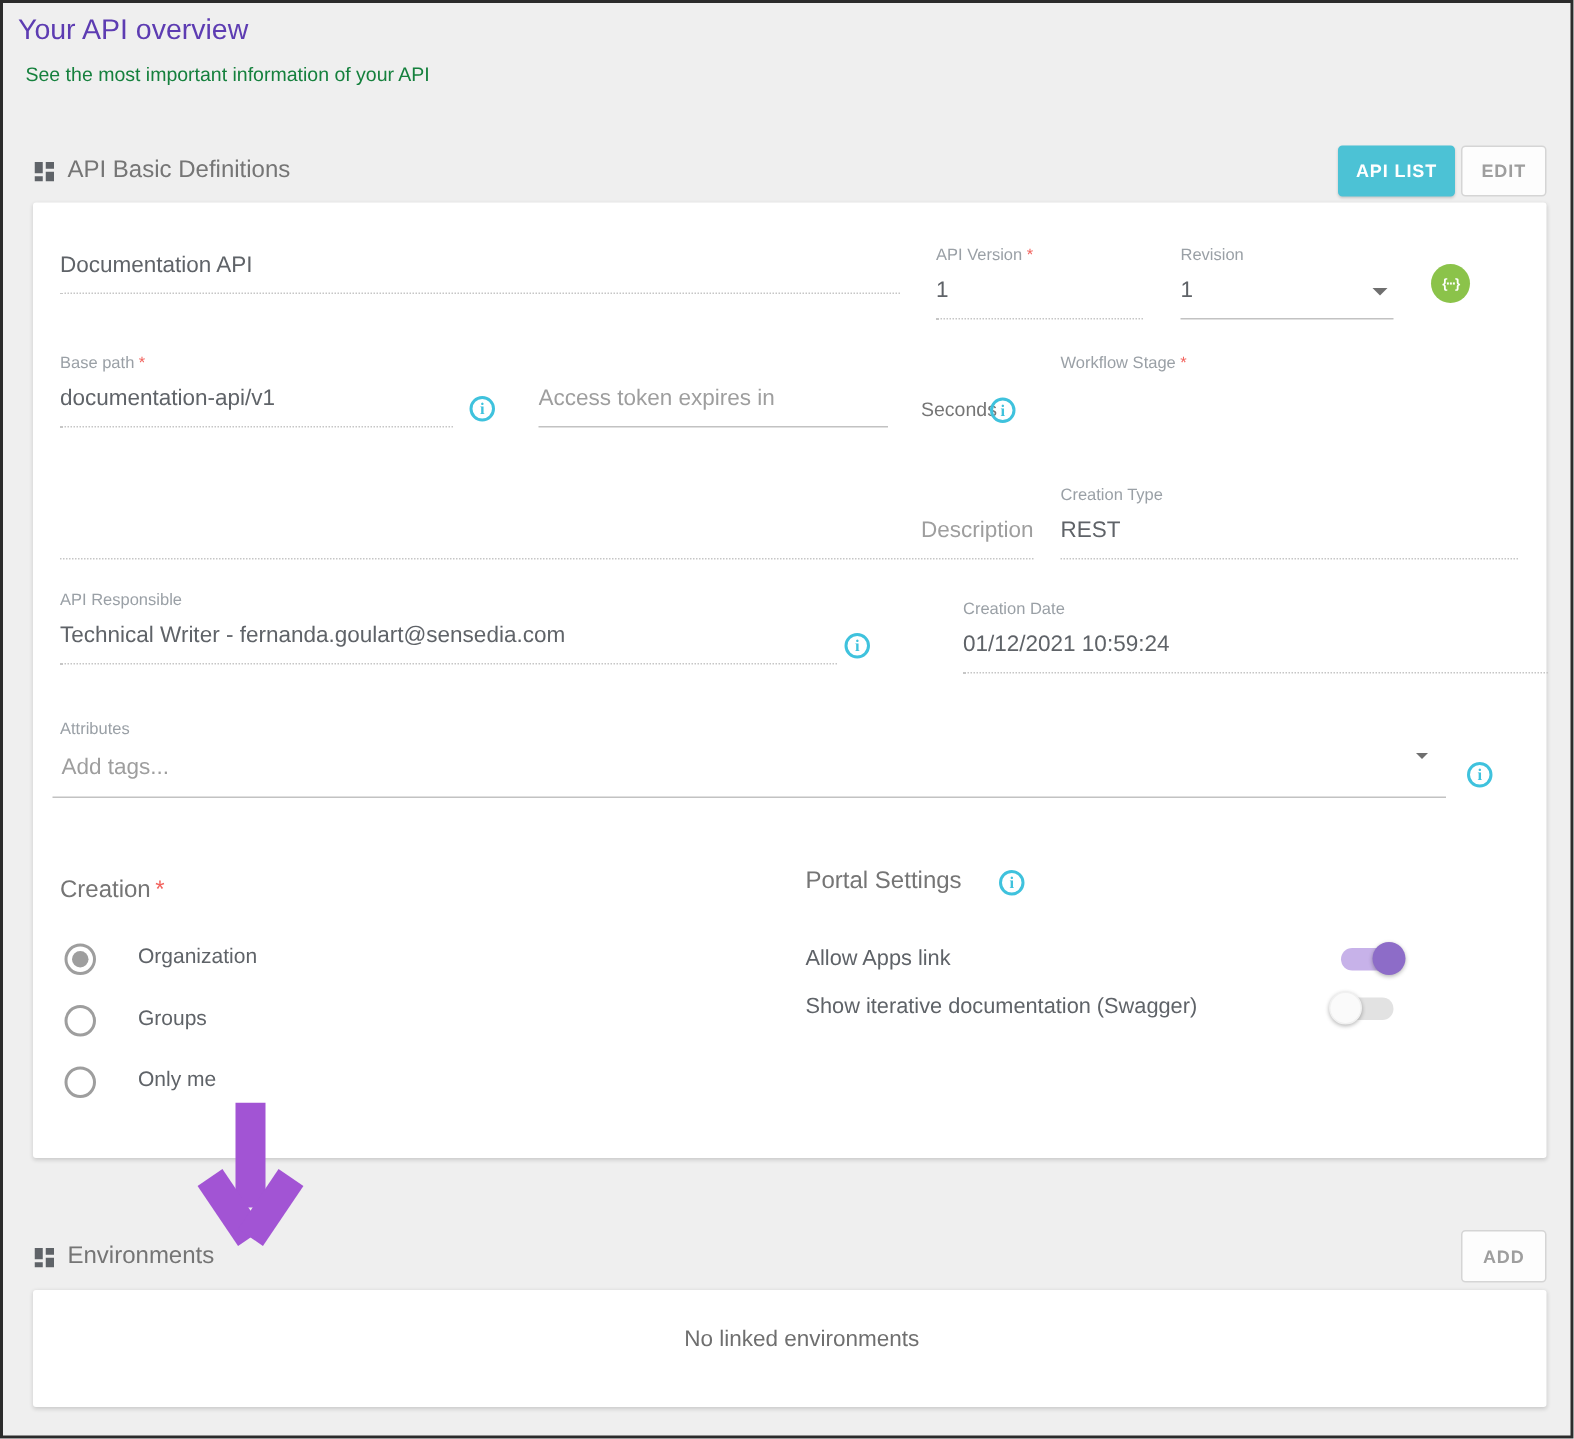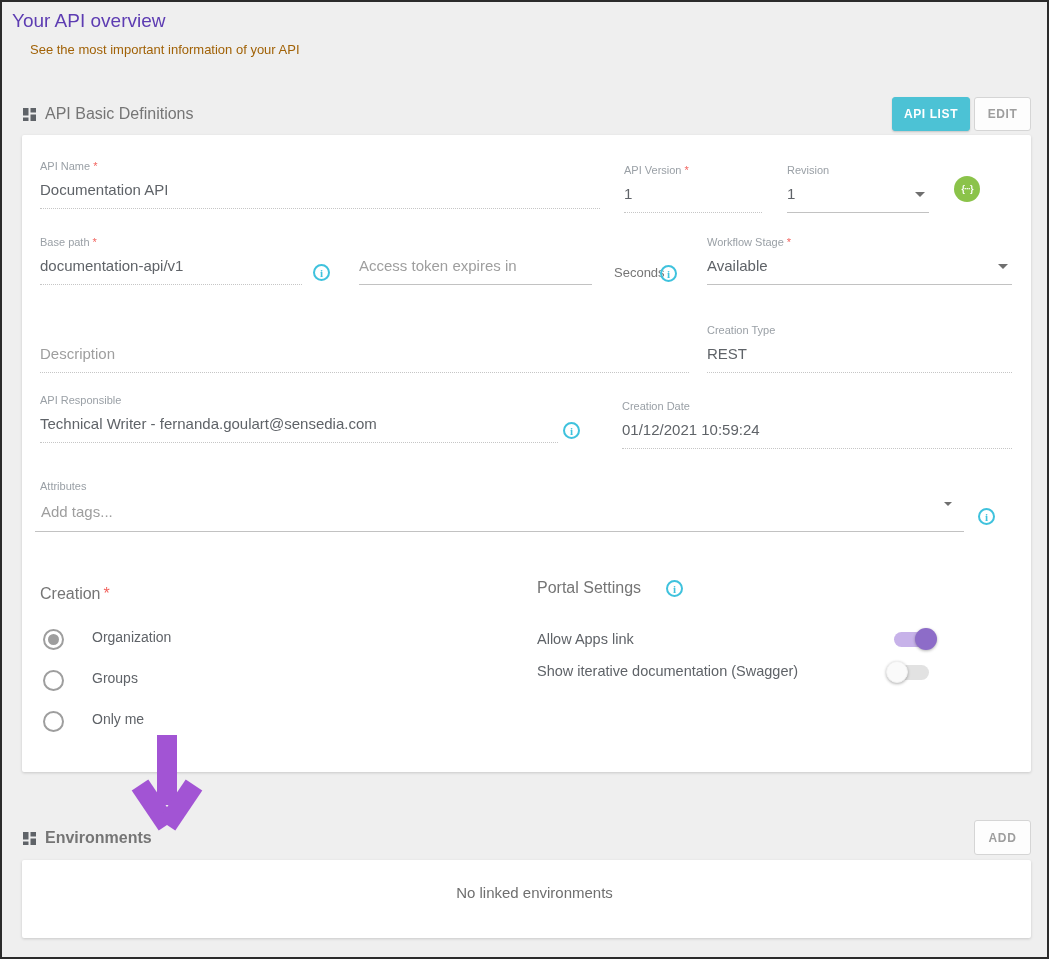--- a/index.html
+++ b/index.html
@@ -6,21 +6,21 @@
   html,body { background:#9e9e9e; }
   body { font-family:"Liberation Sans", sans-serif; }
   .page {
     position:relative; width:1049px; height:959px;
     background:#efefef; border:2px solid #2b2b2b; overflow:hidden;
   }
   .abs { position:absolute; }
 
   
   .page-title { left:10px; top:8px; font-size:19px; color:#5d3cb2; }
-  .page-subtitle { left:28px; top:40px; font-size:13px; color:#a16207;text-align:center; }
+  .page-subtitle { left:15px; top:40px; font-size:13px; color:#15803d;text-align:center; }
   .section-header { display:flex; align-items:center; gap:9px; color:#757575; font-size:16px; }
   .grid-icon svg { display:block; }
 
   
   .btn { display:flex; align-items:center; justify-content:center; font-size:12px;
          letter-spacing:.6px; border-radius:3px; cursor:pointer; font-weight:bold; }
   .btn-primary { background:#4cc2d5; color:#ffffff; border:1px solid #4cc2d5;
                  box-shadow:0 1px 2px rgba(0,0,0,.18); }
   .btn-flat { background:#fdfdfd; color:#9e9e9e; border:1px solid #d5d5d5; }
 
@@ -95,21 +95,20 @@
     </span>
     <span>API Basic Definitions</span>
   </div>
 
   <div class="abs btn btn-primary" style="left:890px; top:95px; width:78px; height:34px;">API LIST</div>
   <div class="abs btn btn-flat" style="left:972px; top:95px; width:57px; height:34px;">EDIT</div>
 
   <div class="abs card" style="left:20px; top:133px; width:1009px; height:637px;"></div>
 
   <div class="field dotted" style="left:38px; top:158px; width:560px;">
-    <div class="flabel"><span>API Name</span><span class="req">*</span></div>
     <div class="fvalue">Documentation API</div>
   </div>
   <div class="field dotted" style="left:622px; top:162px; width:138px;">
     <div class="flabel"><span>API Version</span><span class="req">*</span></div>
     <div class="fvalue">1</div>
   </div>
   <div class="field solid" style="left:785px; top:162px; width:142px;">
     <div class="flabel">Revision</div>
     <div class="fvalue"><span>1</span><span class="caret"></span></div>
   </div>
@@ -121,37 +120,36 @@
   </div>
   <div class="abs info-icon" style="left:311px; top:262px;">i</div>
   <div class="field solid" style="left:357px; top:234px; width:233px;">
     <div class="flabel">&nbsp;</div>
     <div class="fvalue placeholder">Access token expires in</div>
   </div>
   <div class="abs unit-label" style="left:612px; top:263px;">Seconds</div>
   <div class="abs info-icon" style="left:658px; top:263px;">i</div>
   <div class="field solid" style="left:705px; top:234px; width:305px;">
     <div class="flabel"><span>Workflow Stage</span><span class="req">*</span></div>
-    <div class="fvalue"><span>Available</span><span class="caret"></span></div>
   </div>
 
   <div class="field dotted" style="left:38px; top:322px; width:649px;">
-    <div class="fvalue placeholder" style="margin-top:20px;">Description</div>
+    <div class="fvalue placeholder" style="margin-top:20px;text-align:right;">Description</div>
   </div>
   <div class="field dotted" style="left:38px; top:392px; width:518px;">
     <div class="flabel">API Responsible</div>
     <div class="fvalue">Technical Writer - fernanda.goulart@sensedia.com</div>
   </div>
 
   <div class="field dotted" style="left:705px; top:322px; width:305px;">
     <div class="flabel">Creation Type</div>
     <div class="fvalue">REST</div>
   </div>
   <div class="abs info-icon" style="left:561px; top:420px;">i</div>
-  <div class="field dotted" style="left:620px; top:398px; width:390px;">
+  <div class="field dotted" style="left:640px; top:398px; width:390px;">
     <div class="flabel">Creation Date</div>
     <div class="fvalue">01/12/2021 10:59:24</div>
   </div>
 
   <div class="field solid" style="left:33px; top:478px; width:929px;">
     <div class="flabel" style="padding-left:5px;">Attributes</div>
     <div class="fvalue placeholder" style="margin-top:9px; padding-left:6px; padding-bottom:9px;">
       <span>Add tags...</span>
       <span class="caret" style="right:12px; top:0; border-left-width:4px; border-right-width:4px; border-top-width:4px;"></span>
     </div>
@@ -194,21 +192,21 @@
   <div class="abs annotation-arrow" style="left:127px; top:733px;">
     <svg width="76" height="102" viewBox="0 0 76 102">
       <g fill="none" stroke="#a254d4" stroke-width="20" stroke-linecap="butt">
         <line x1="38" y1="0" x2="38" y2="70"></line>
         <line x1="11" y1="50" x2="38" y2="90"></line>
         <line x1="65" y1="50" x2="38" y2="90"></line>
       </g>
     </svg>
   </div>
 
-  <div class="abs section-header" style="left:21px; top:827px;font-weight:bold;">
+  <div class="abs section-header" style="left:21px; top:827px;">
     <span class="grid-icon">
       <svg width="13" height="13" viewBox="0 0 13 13">
           <g fill="#5f6368">
         <rect x="0" y="0" width="5.5" height="7.5"></rect>
             <rect x="7.5" y="0" width="5.5" height="4.5"></rect>
         <rect x="7.5" y="6.5" width="5.5" height="6.5"></rect>
             <rect x="0" y="9.5" width="5.5" height="3.5"></rect>
       </g>
         </svg>
     </span>

